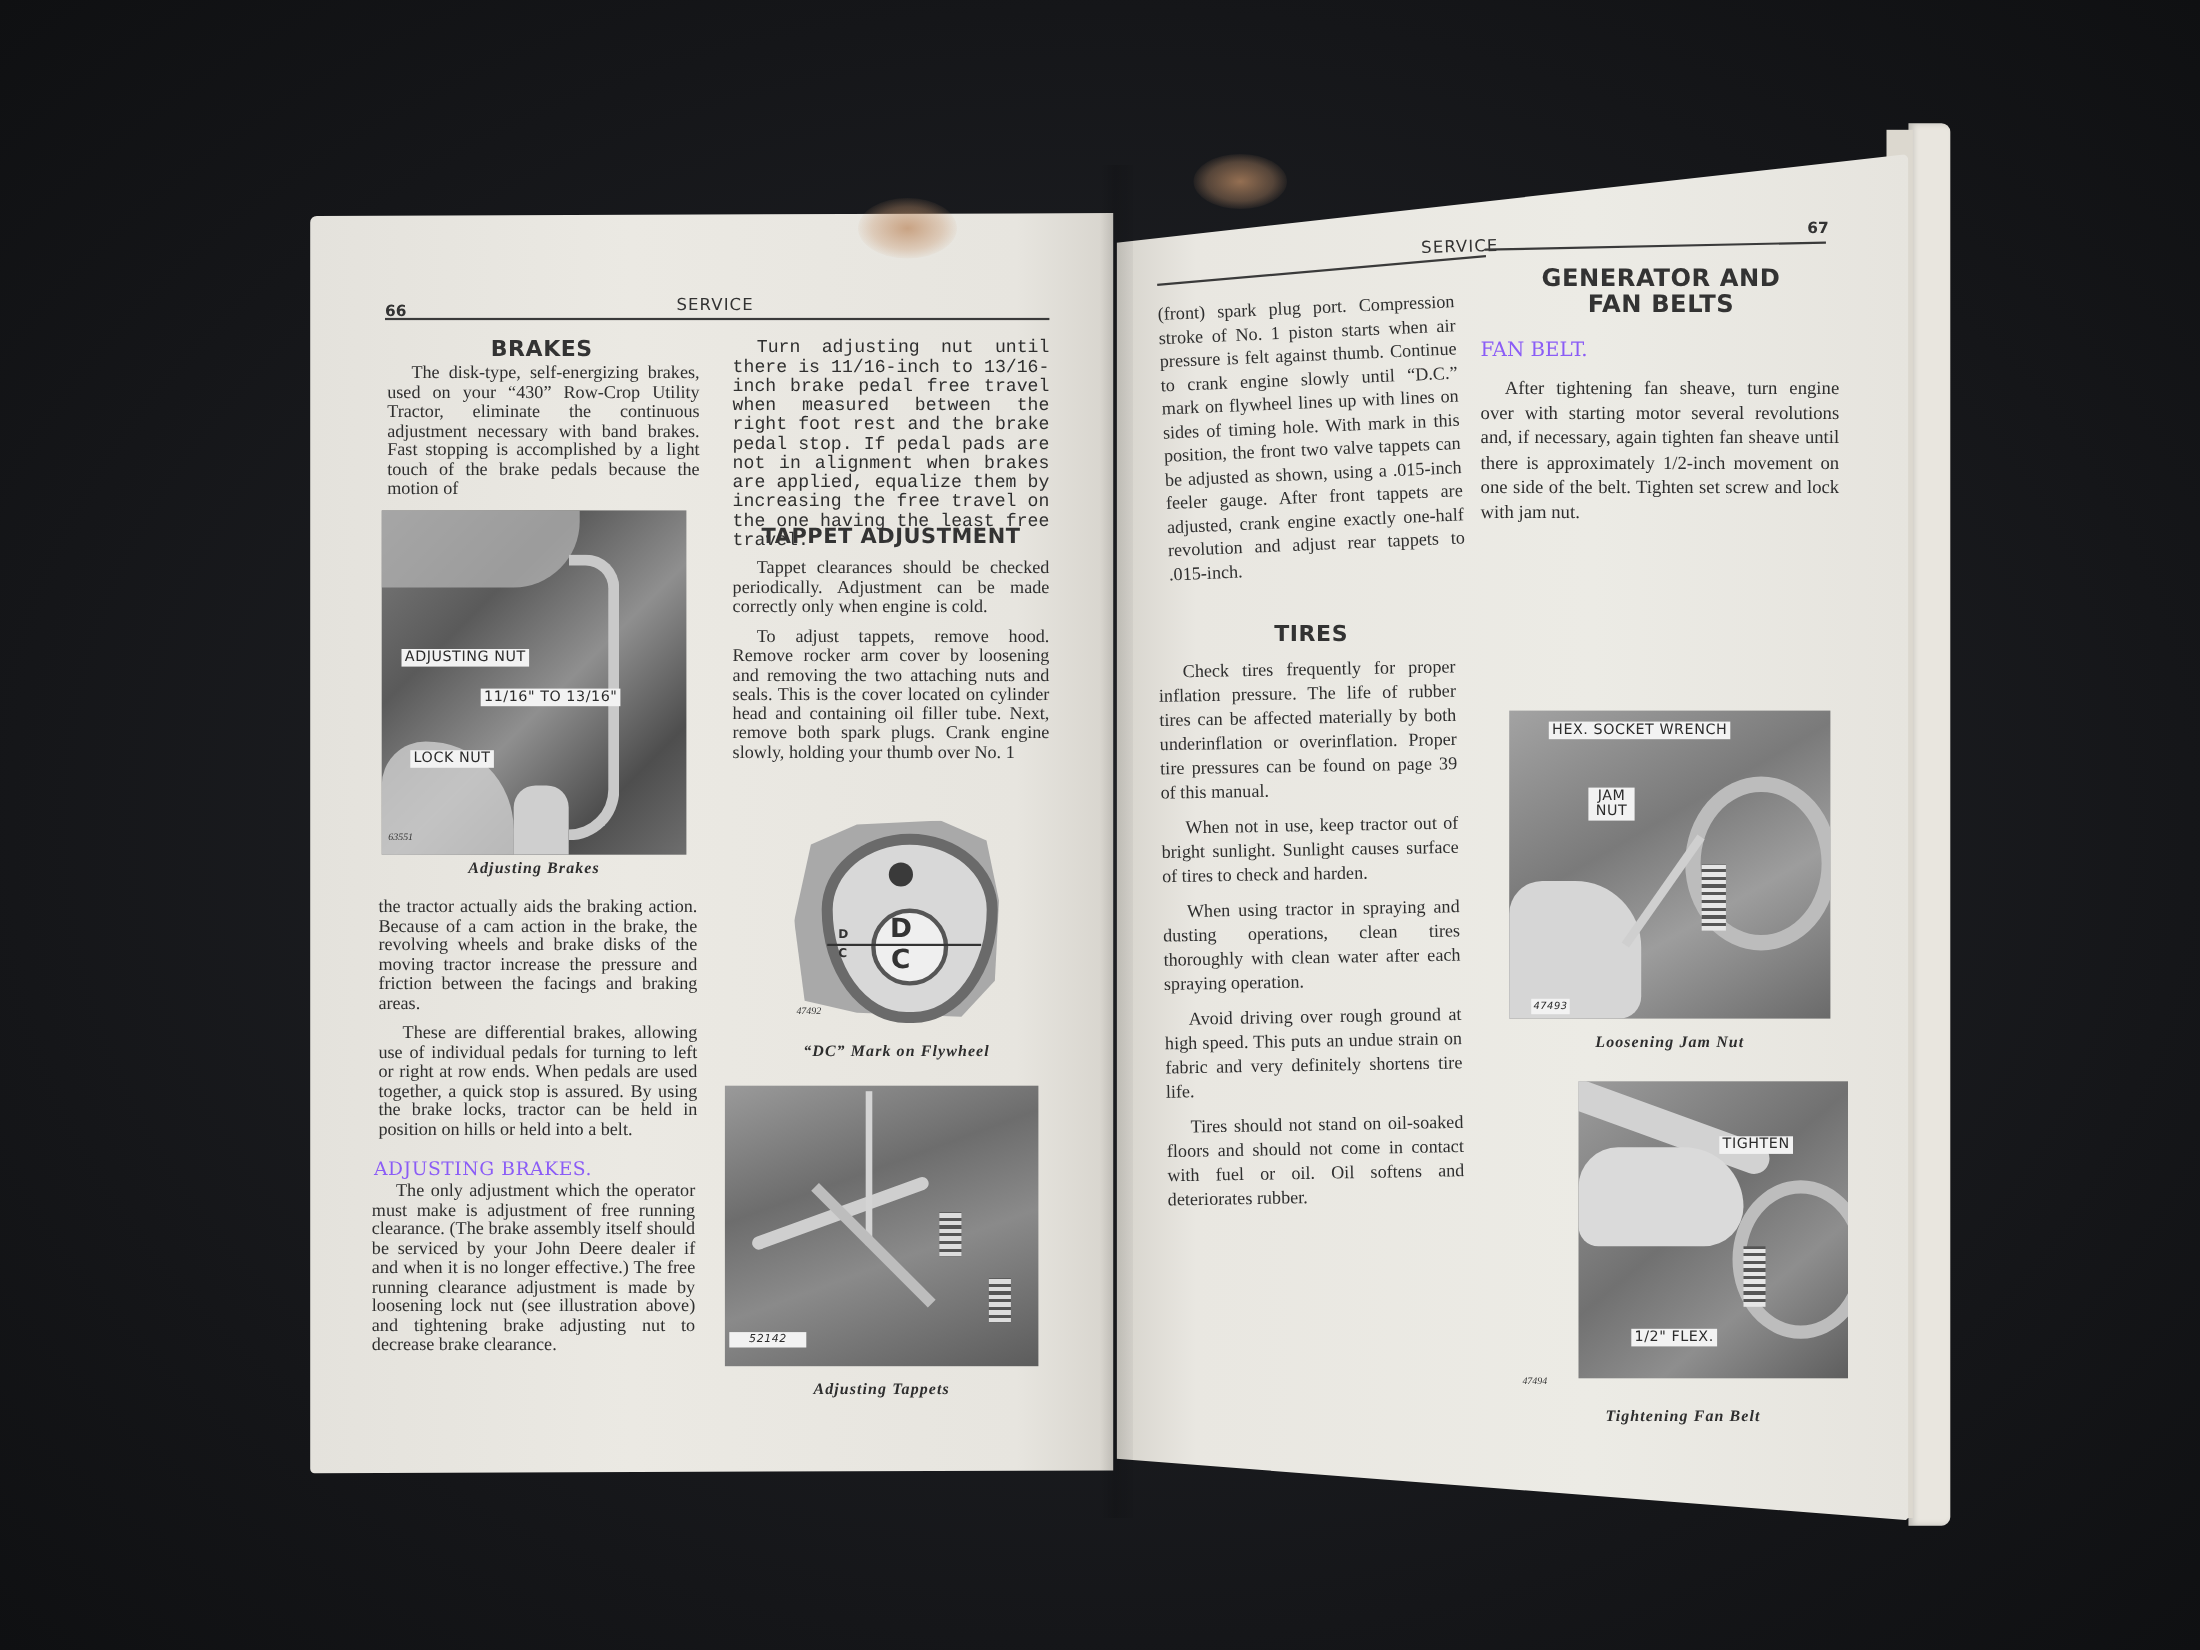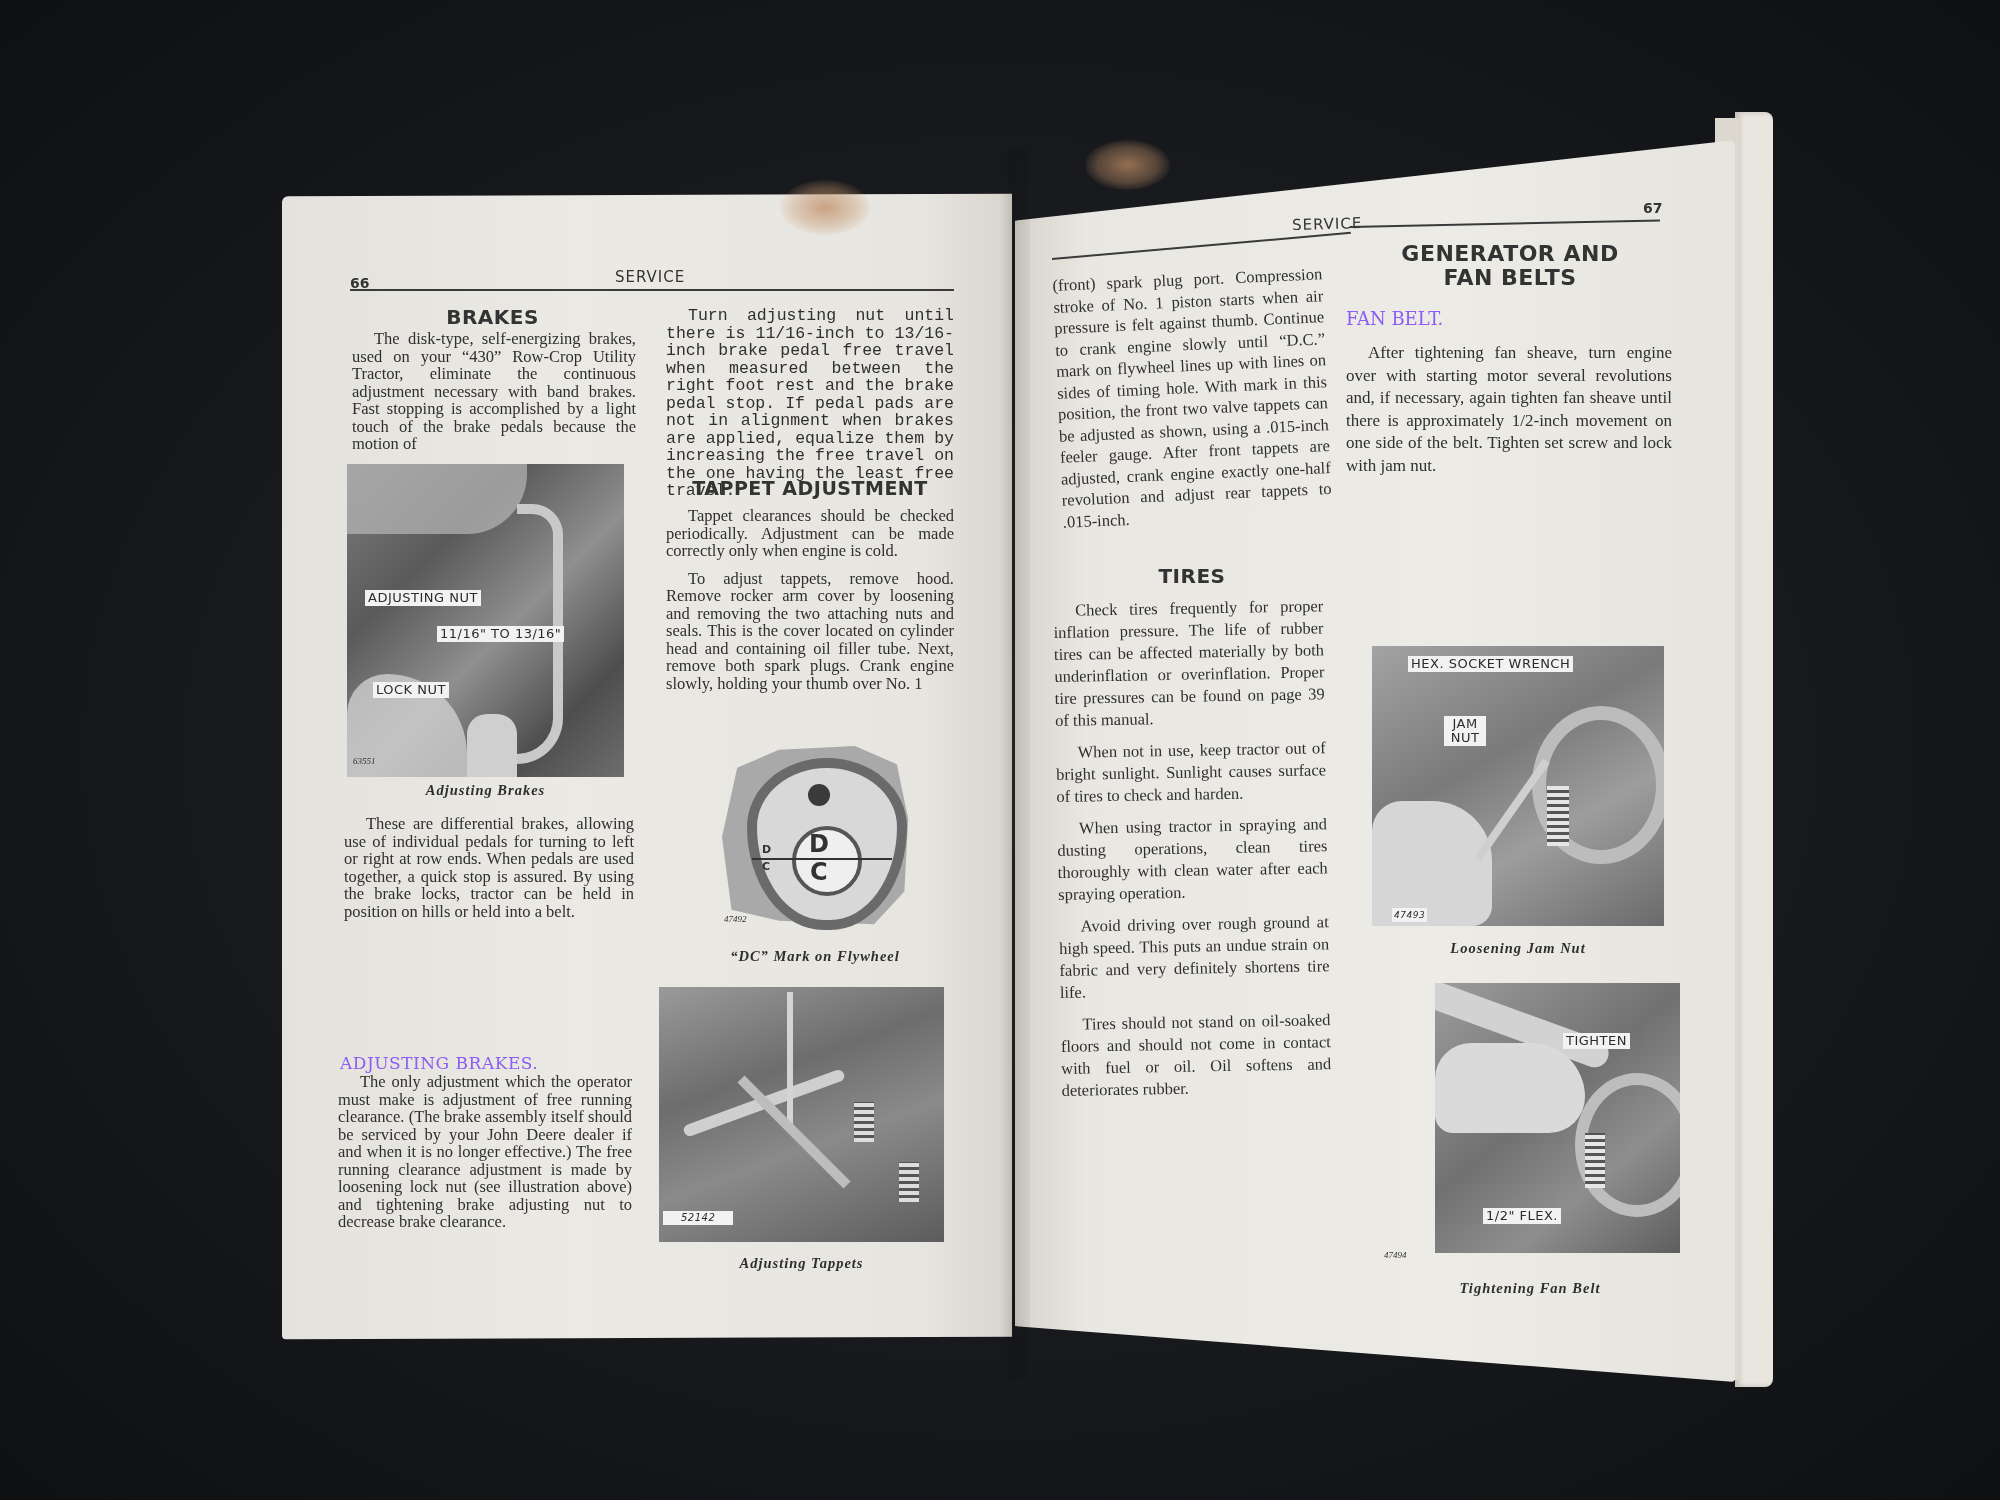--- a/index.html
+++ b/index.html
@@ -105,20 +105,21 @@
   <div class="shape" style="left:0;top:210px;width:120px;height:103px;background:#d0d0d0;border-radius:40px 80px 0 0;opacity:.8;"></div>
   <div class="shape" style="left:120px;top:250px;width:50px;height:63px;background:#cfcfcf;border-radius:20px 20px 0 0;"></div>
   <div class="photo-label" style="left:18px;top:126px;">ADJUSTING NUT</div>
   <div class="photo-label" style="left:90px;top:162px;">11/16" TO 13/16"</div>
   <div class="photo-label" style="left:26px;top:218px;">LOCK NUT</div>
   <div class="photo-num" style="left:6px;top:292px;color:#333;">63551</div>
 </div>
 <div class="abs caption" style="left:347px;top:782px;width:277px;">Adjusting Brakes</div>
 
 <div class="abs body-text" style="left:344px;top:815px;width:290px;">
+  <p style="text-indent:0">the tractor actually aids the braking action. Because of a cam action in the brake, the revolving wheels and brake disks of the moving tractor increase the pressure and friction between the facings and braking areas.</p>
   <p>These are differential brakes, allowing use of individual pedals for turning to left or right at row ends. When pedals are used together, a quick stop is assured. By using the brake locks, tractor can be held in position on hills or held into a belt.</p>
 </div>
 <div class="abs h-serif" style="left:340px;top:1053px;font-size:17px;letter-spacing:0.5px;">ADJUSTING BRAKES.</div>
 <div class="abs body-text" style="left:338px;top:1073px;width:294px;">
   <p>The only adjustment which the operator must make is adjustment of free running clearance. (The brake assembly itself should be serviced by your John Deere dealer if and when it is no longer effective.) The free running clearance adjustment is made by loosening lock nut (see illustration above) and tightening brake adjusting nut to decrease brake clearance.</p>
 </div>
 
 <div class="abs body-text" style="left:666px;top:307px;width:288px;font-family:Liberation Mono, monospace;">
   <p>Turn adjusting nut until there is 11/16-inch to 13/16-inch brake pedal free travel when measured between the right foot rest and the brake pedal stop. If pedal pads are not in alignment when brakes are applied, equalize them by increasing the free travel on the one having the least free travel.</p>
 </div>

